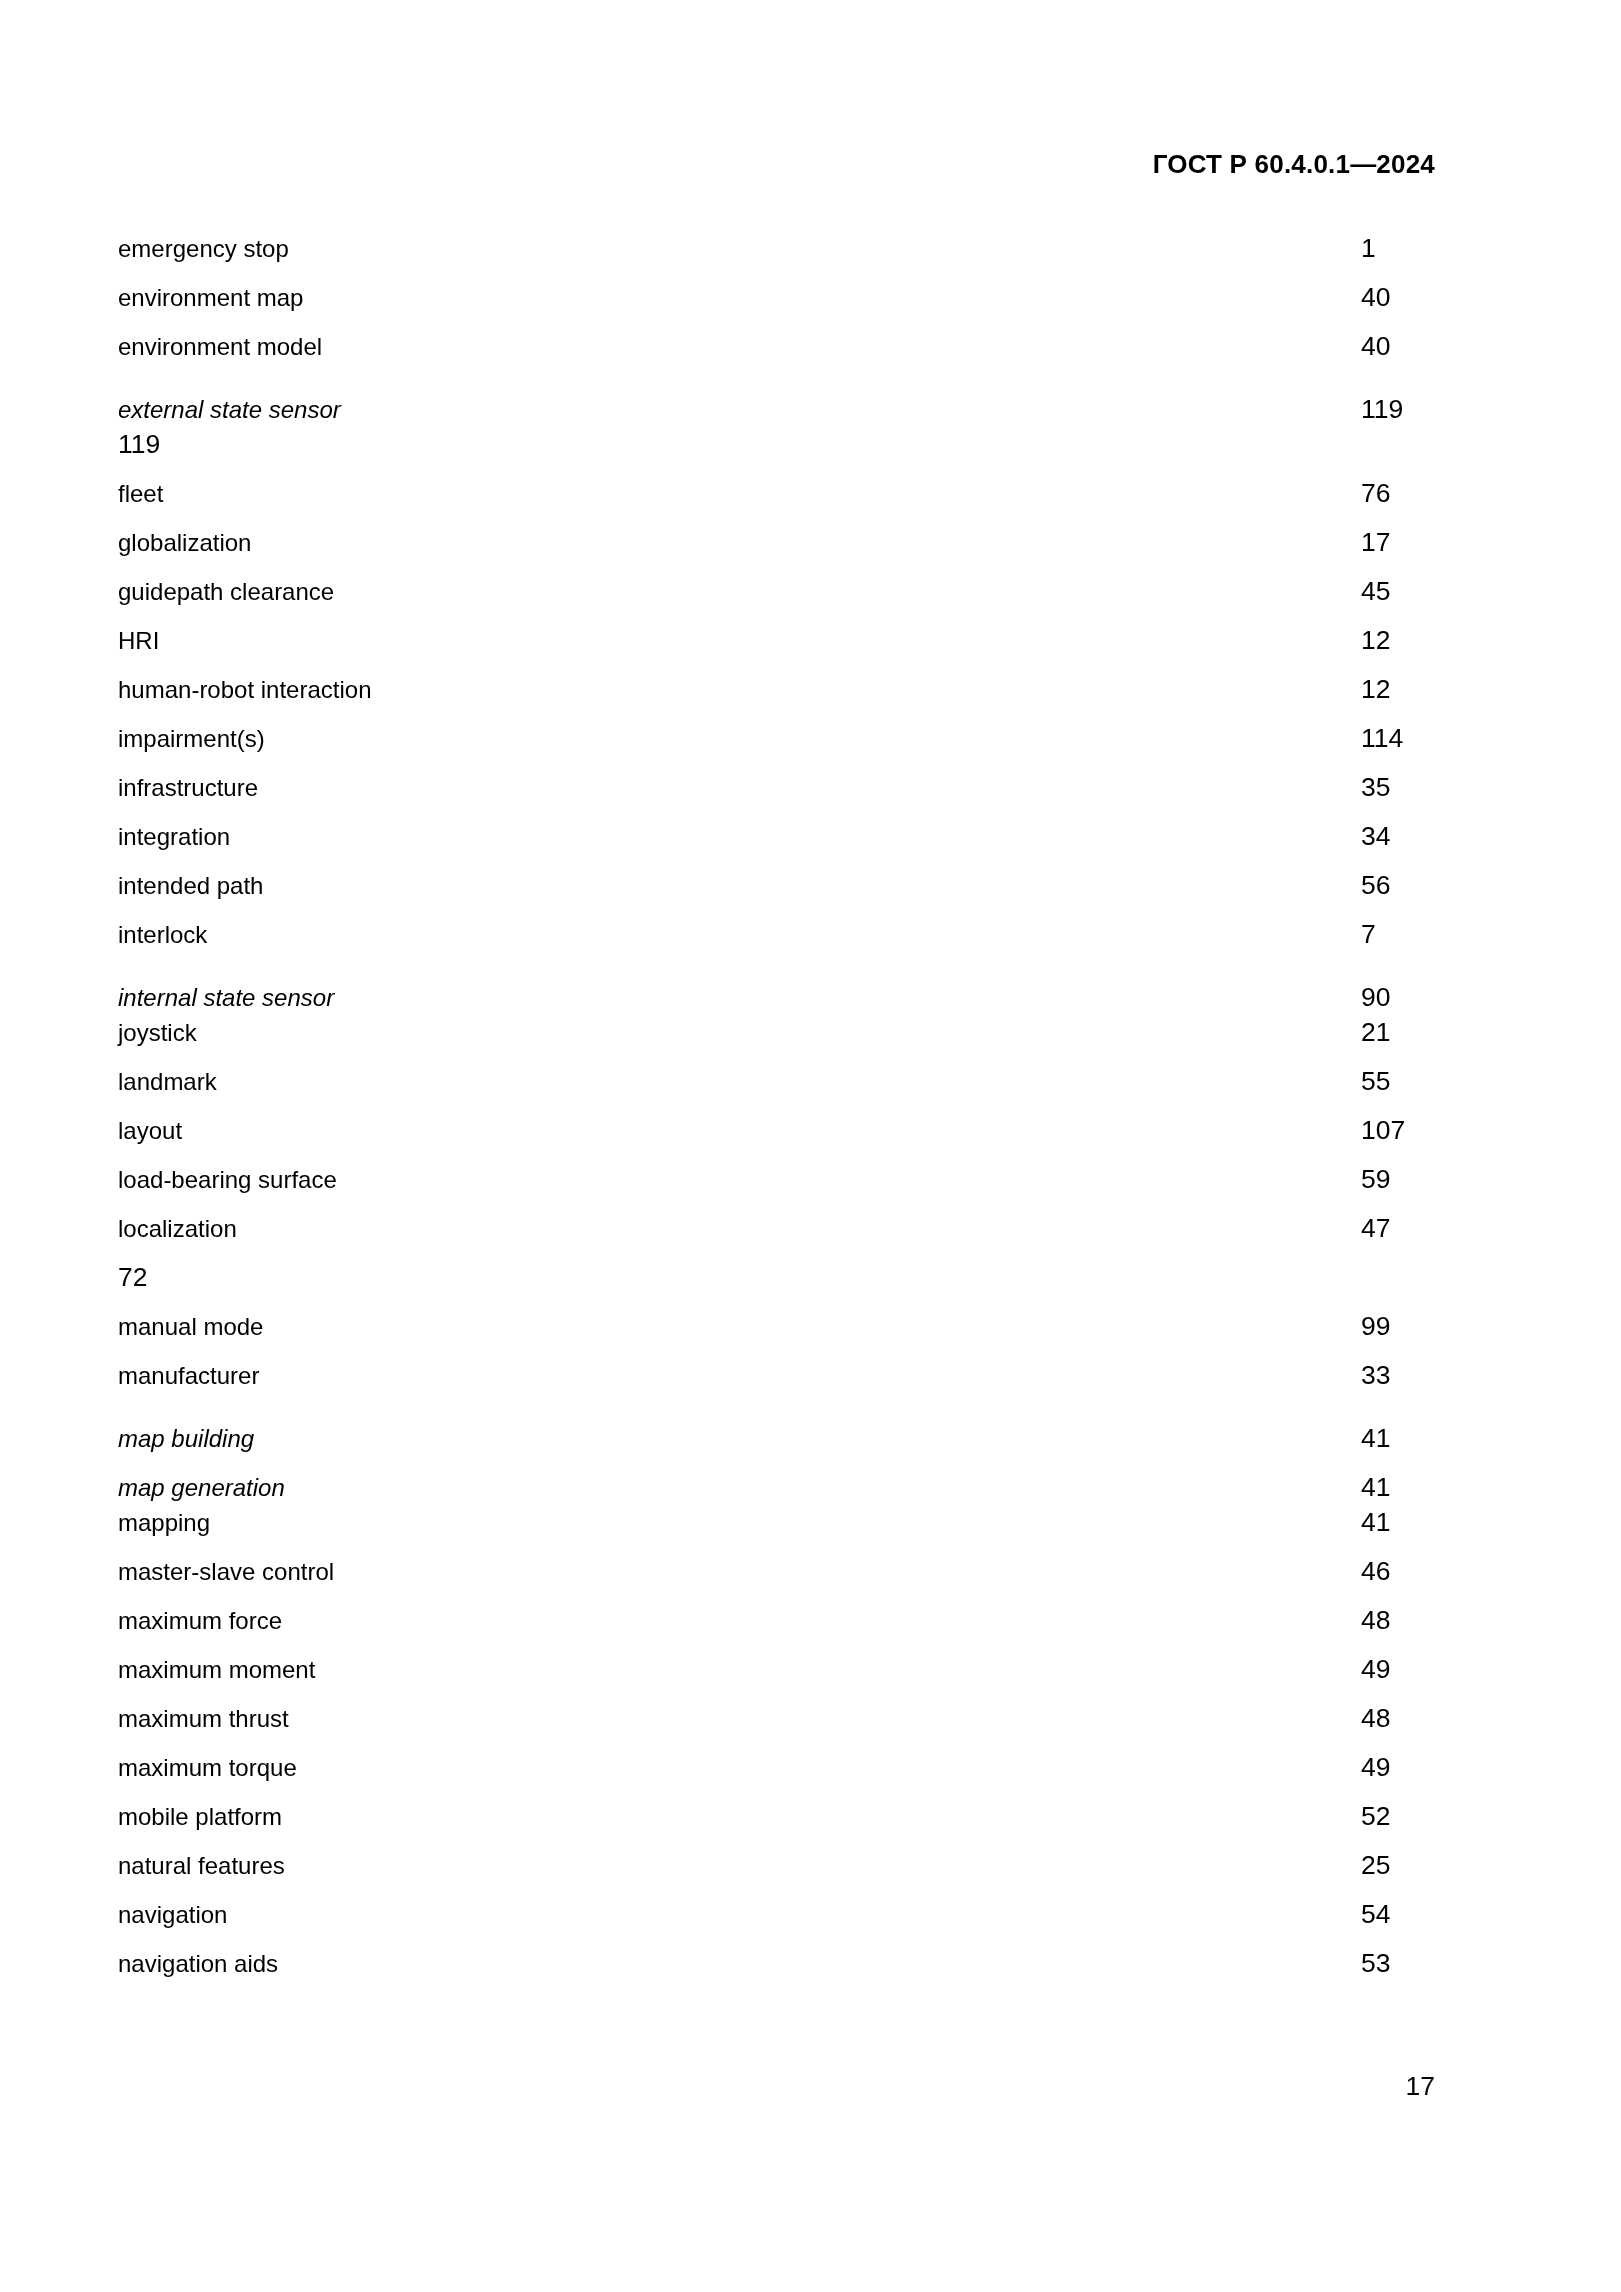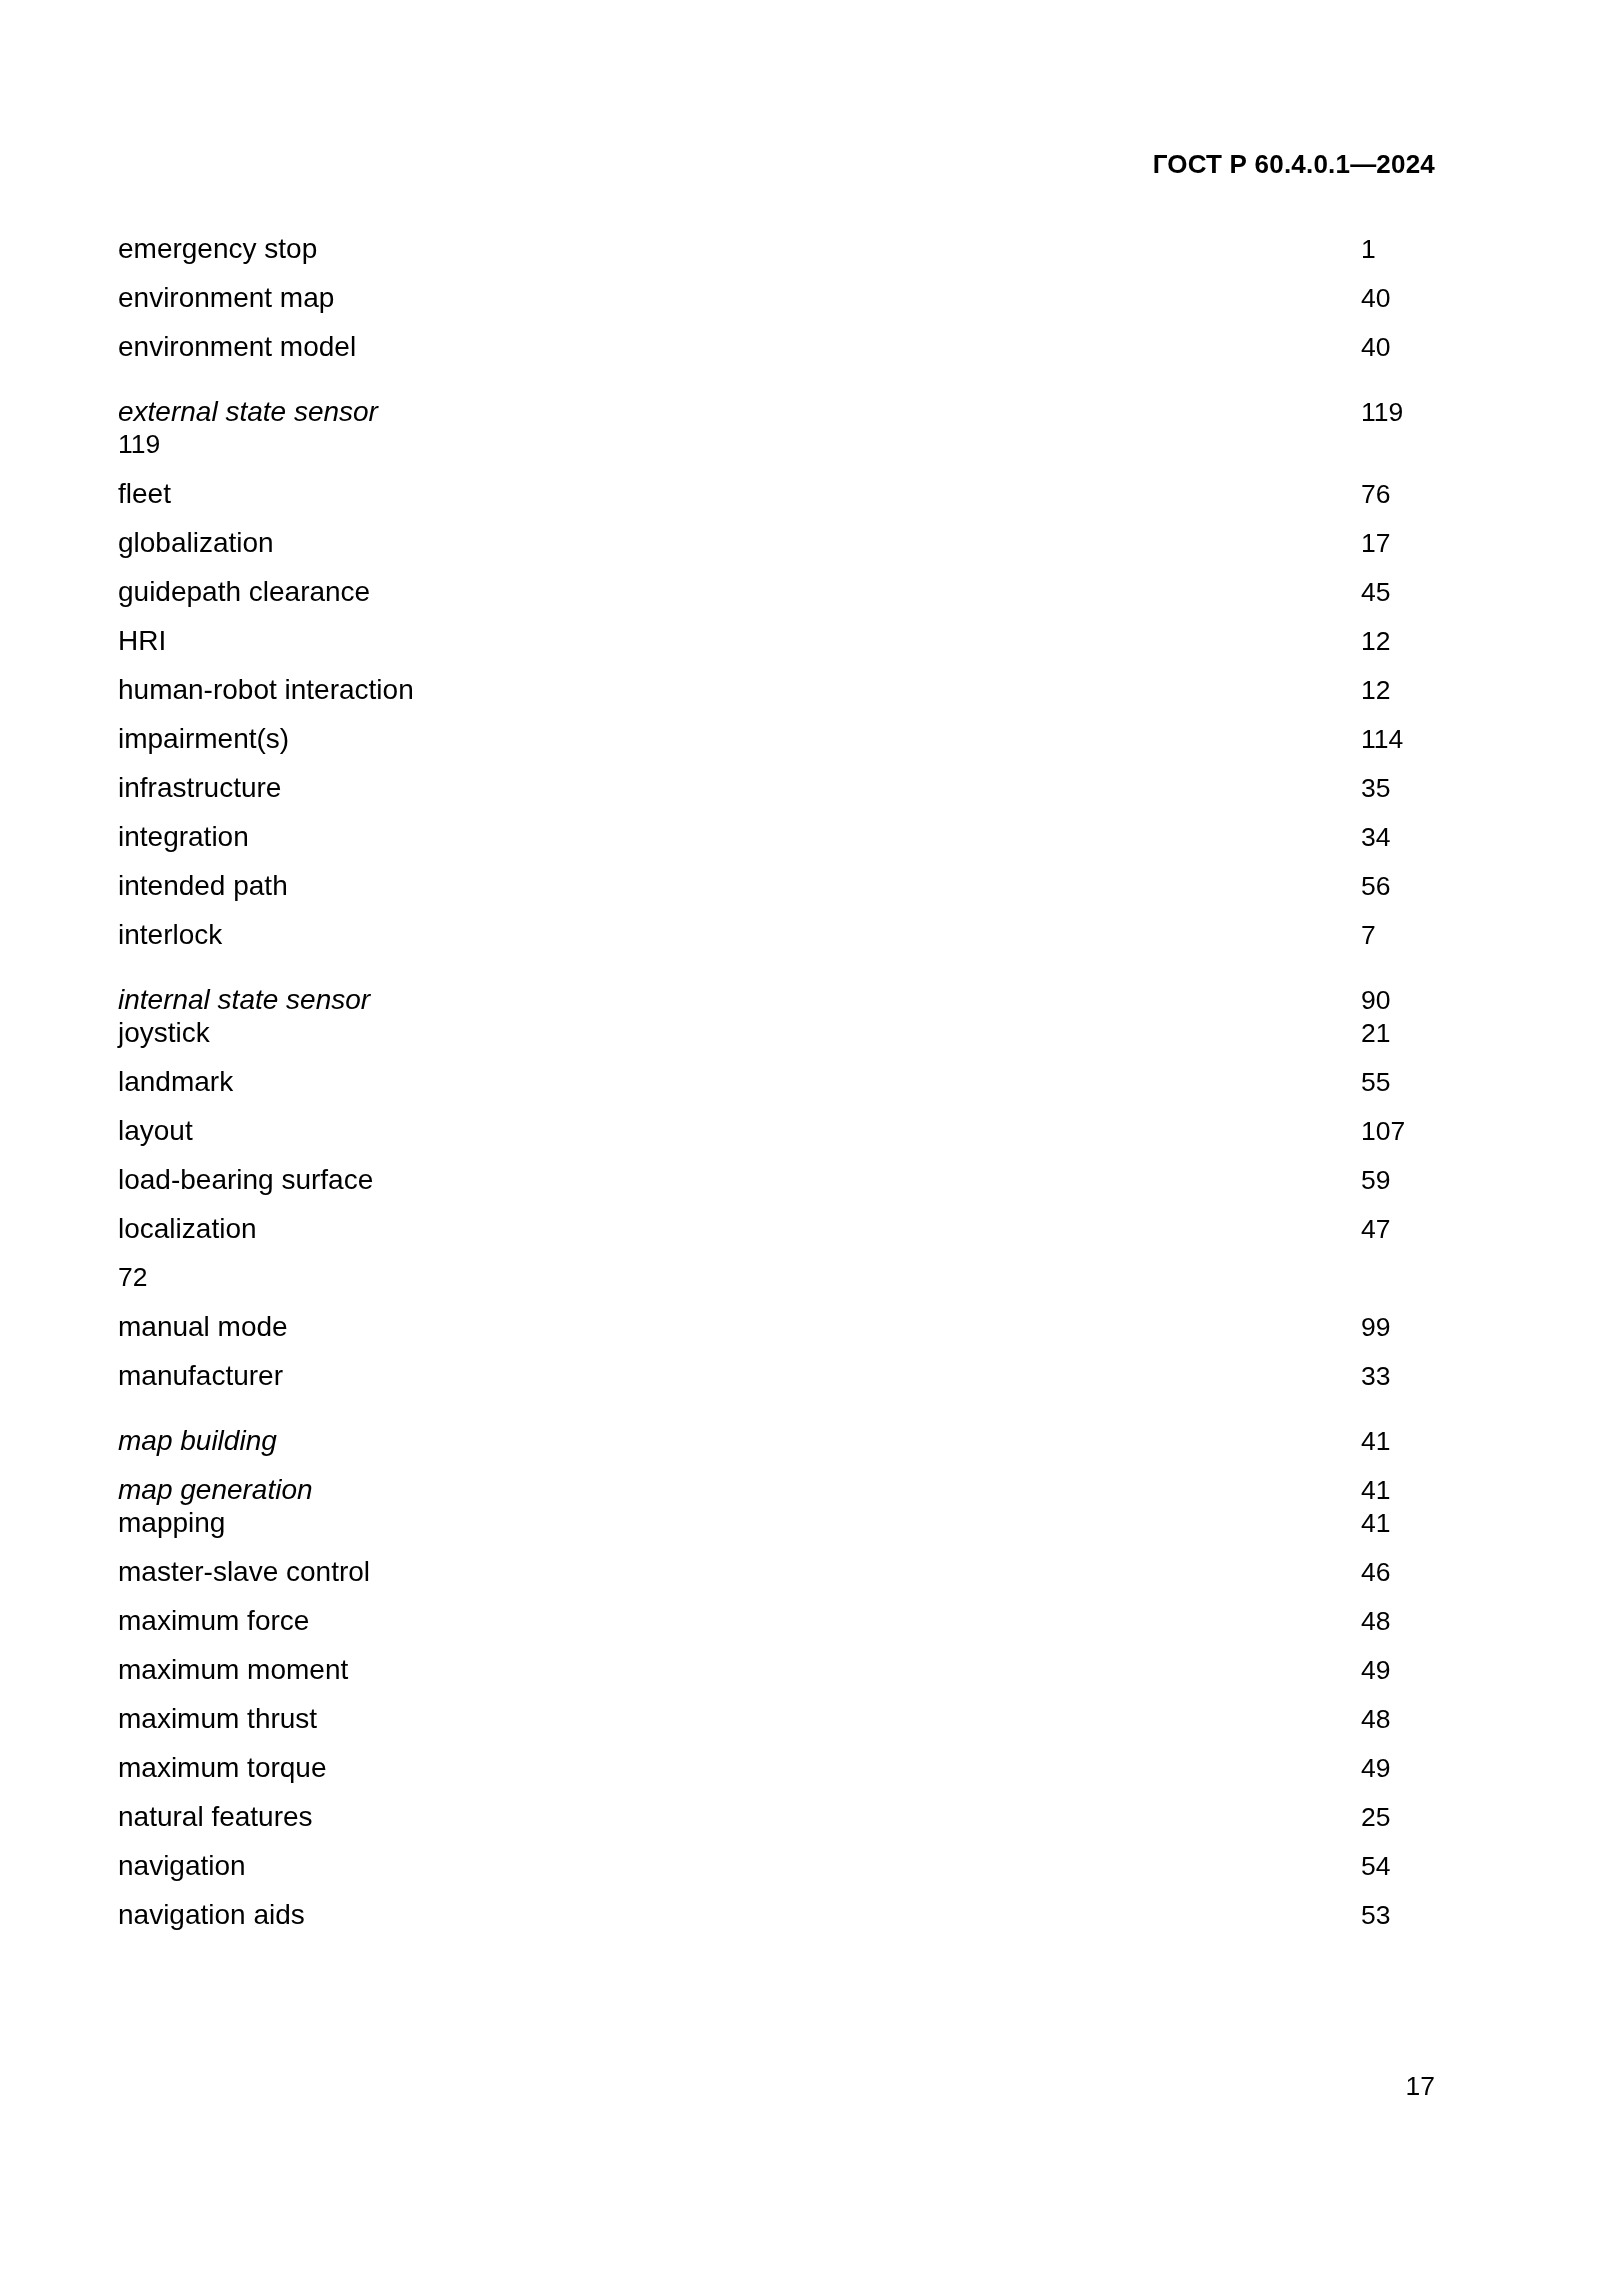--- a/index.html
+++ b/index.html
@@ -33,21 +33,21 @@
     left: 118px;
     right: 186px;
   }
   .index-row {
     display: flex;
     align-items: baseline;
     height: 49px;
   }
   .index-row .term {
     flex: 1 1 auto;
-    font-size: 28px;
+    font-size: 24px;
   }
   .index-row .term.italic {
     font-style: italic;
     margin-top: 16px;
   }
   .index-row .pageref {
     flex: 0 0 74px;
     font-size: 26.5px;
     text-align: left;
   }
@@ -188,20 +188,24 @@
       </div>
       <div class="index-row">
         <span class="term">maximum thrust</span>
         <span class="pageref">48</span>
       </div>
       <div class="index-row">
         <span class="term">maximum torque</span>
         <span class="pageref">49</span>
       </div>
       <div class="index-row">
+        <span class="term">mobile platform</span>
+        <span class="pageref">52</span>
+      </div>
+      <div class="index-row">
         <span class="term">natural features</span>
         <span class="pageref">25</span>
       </div>
       <div class="index-row">
         <span class="term">navigation</span>
         <span class="pageref">54</span>
       </div>
       <div class="index-row">
         <span class="term">navigation aids</span>
         <span class="pageref">53</span>

